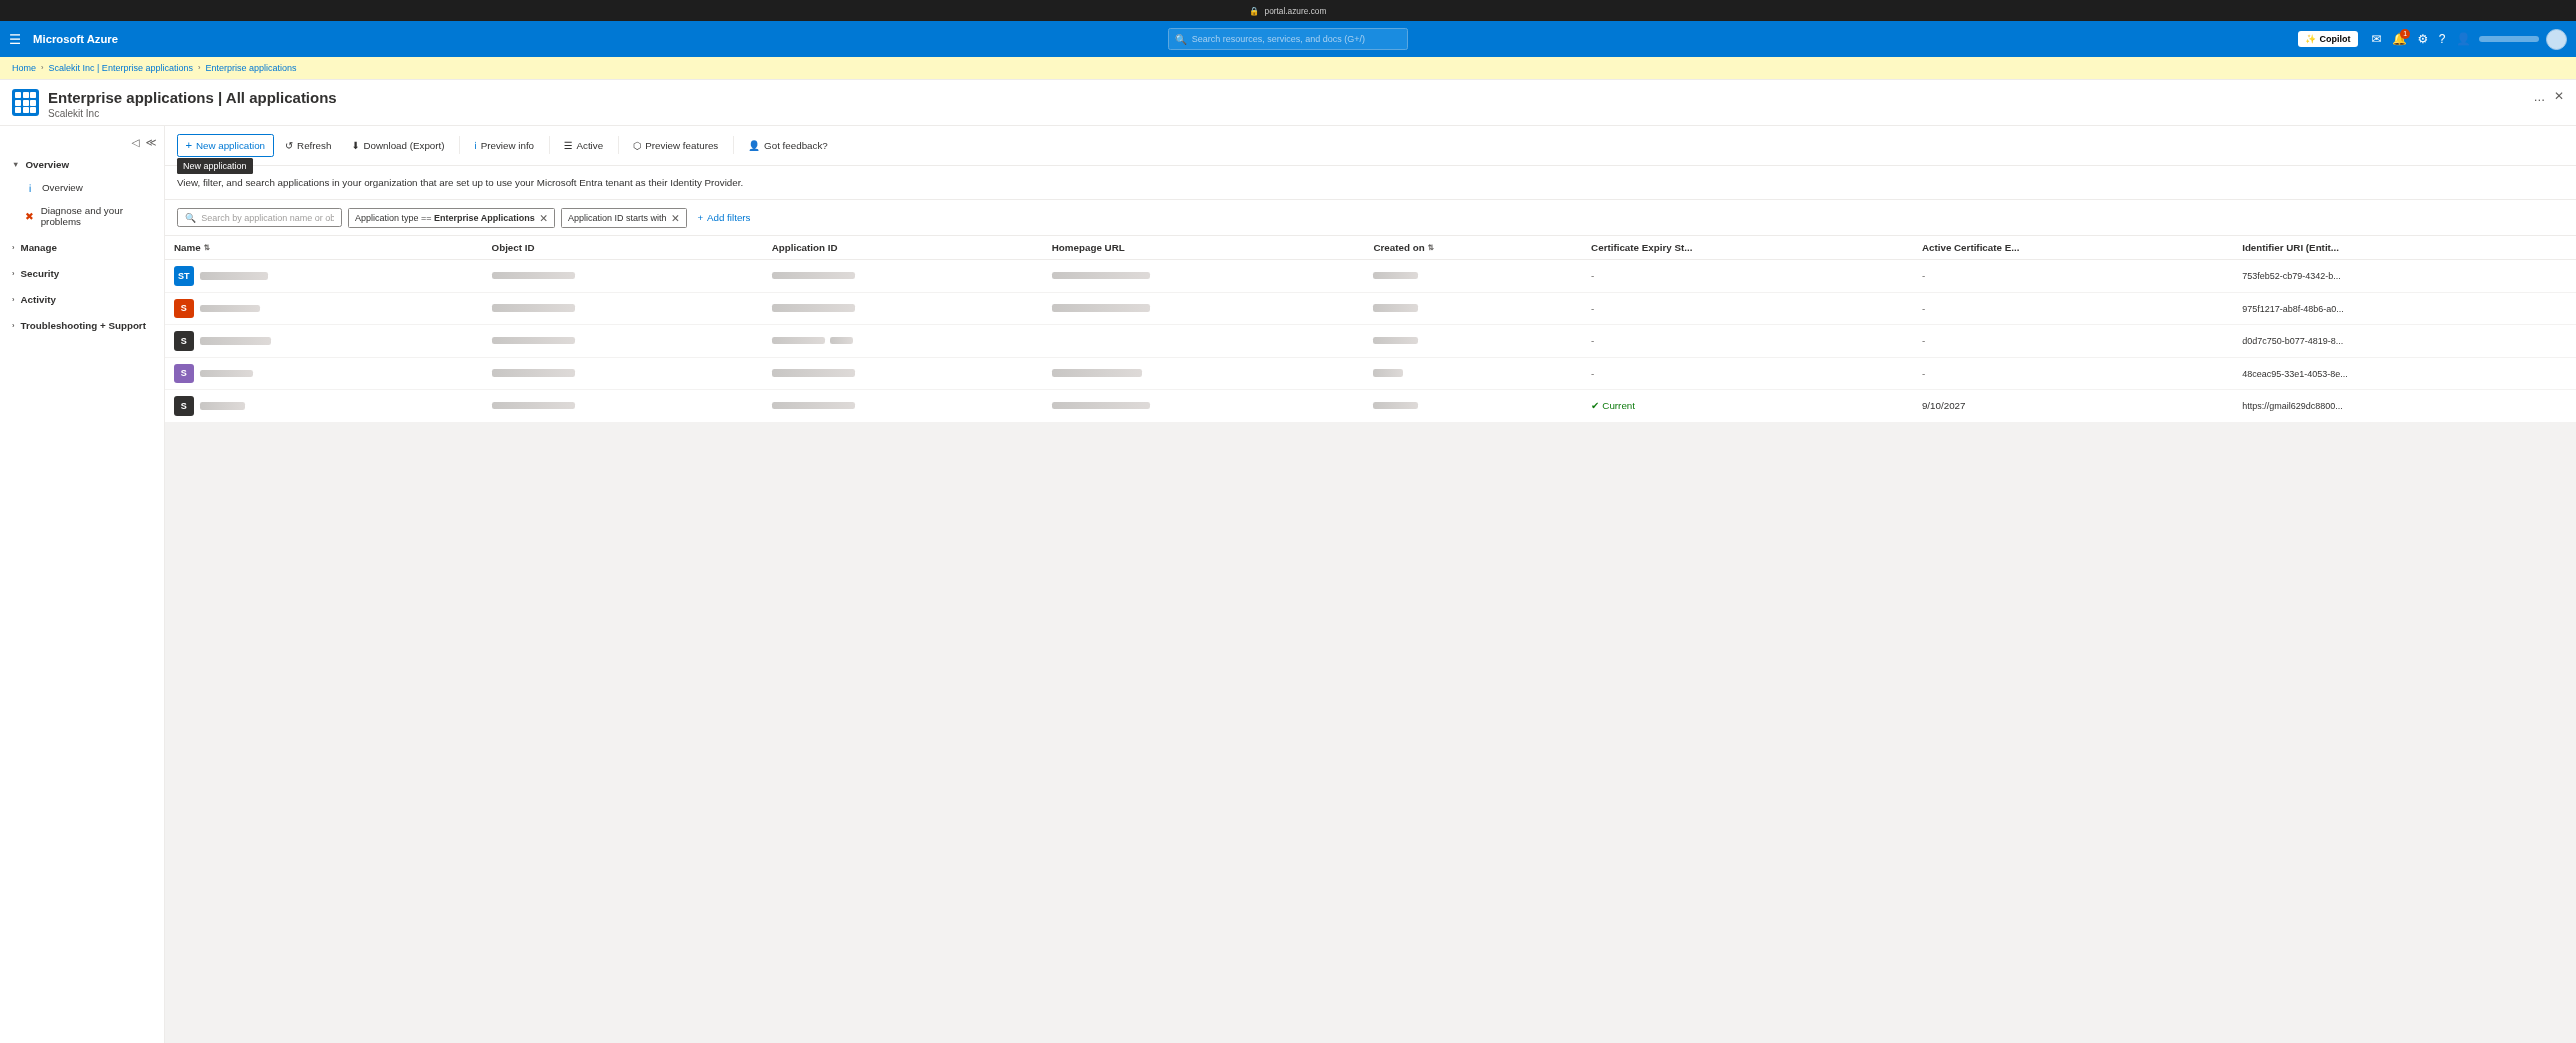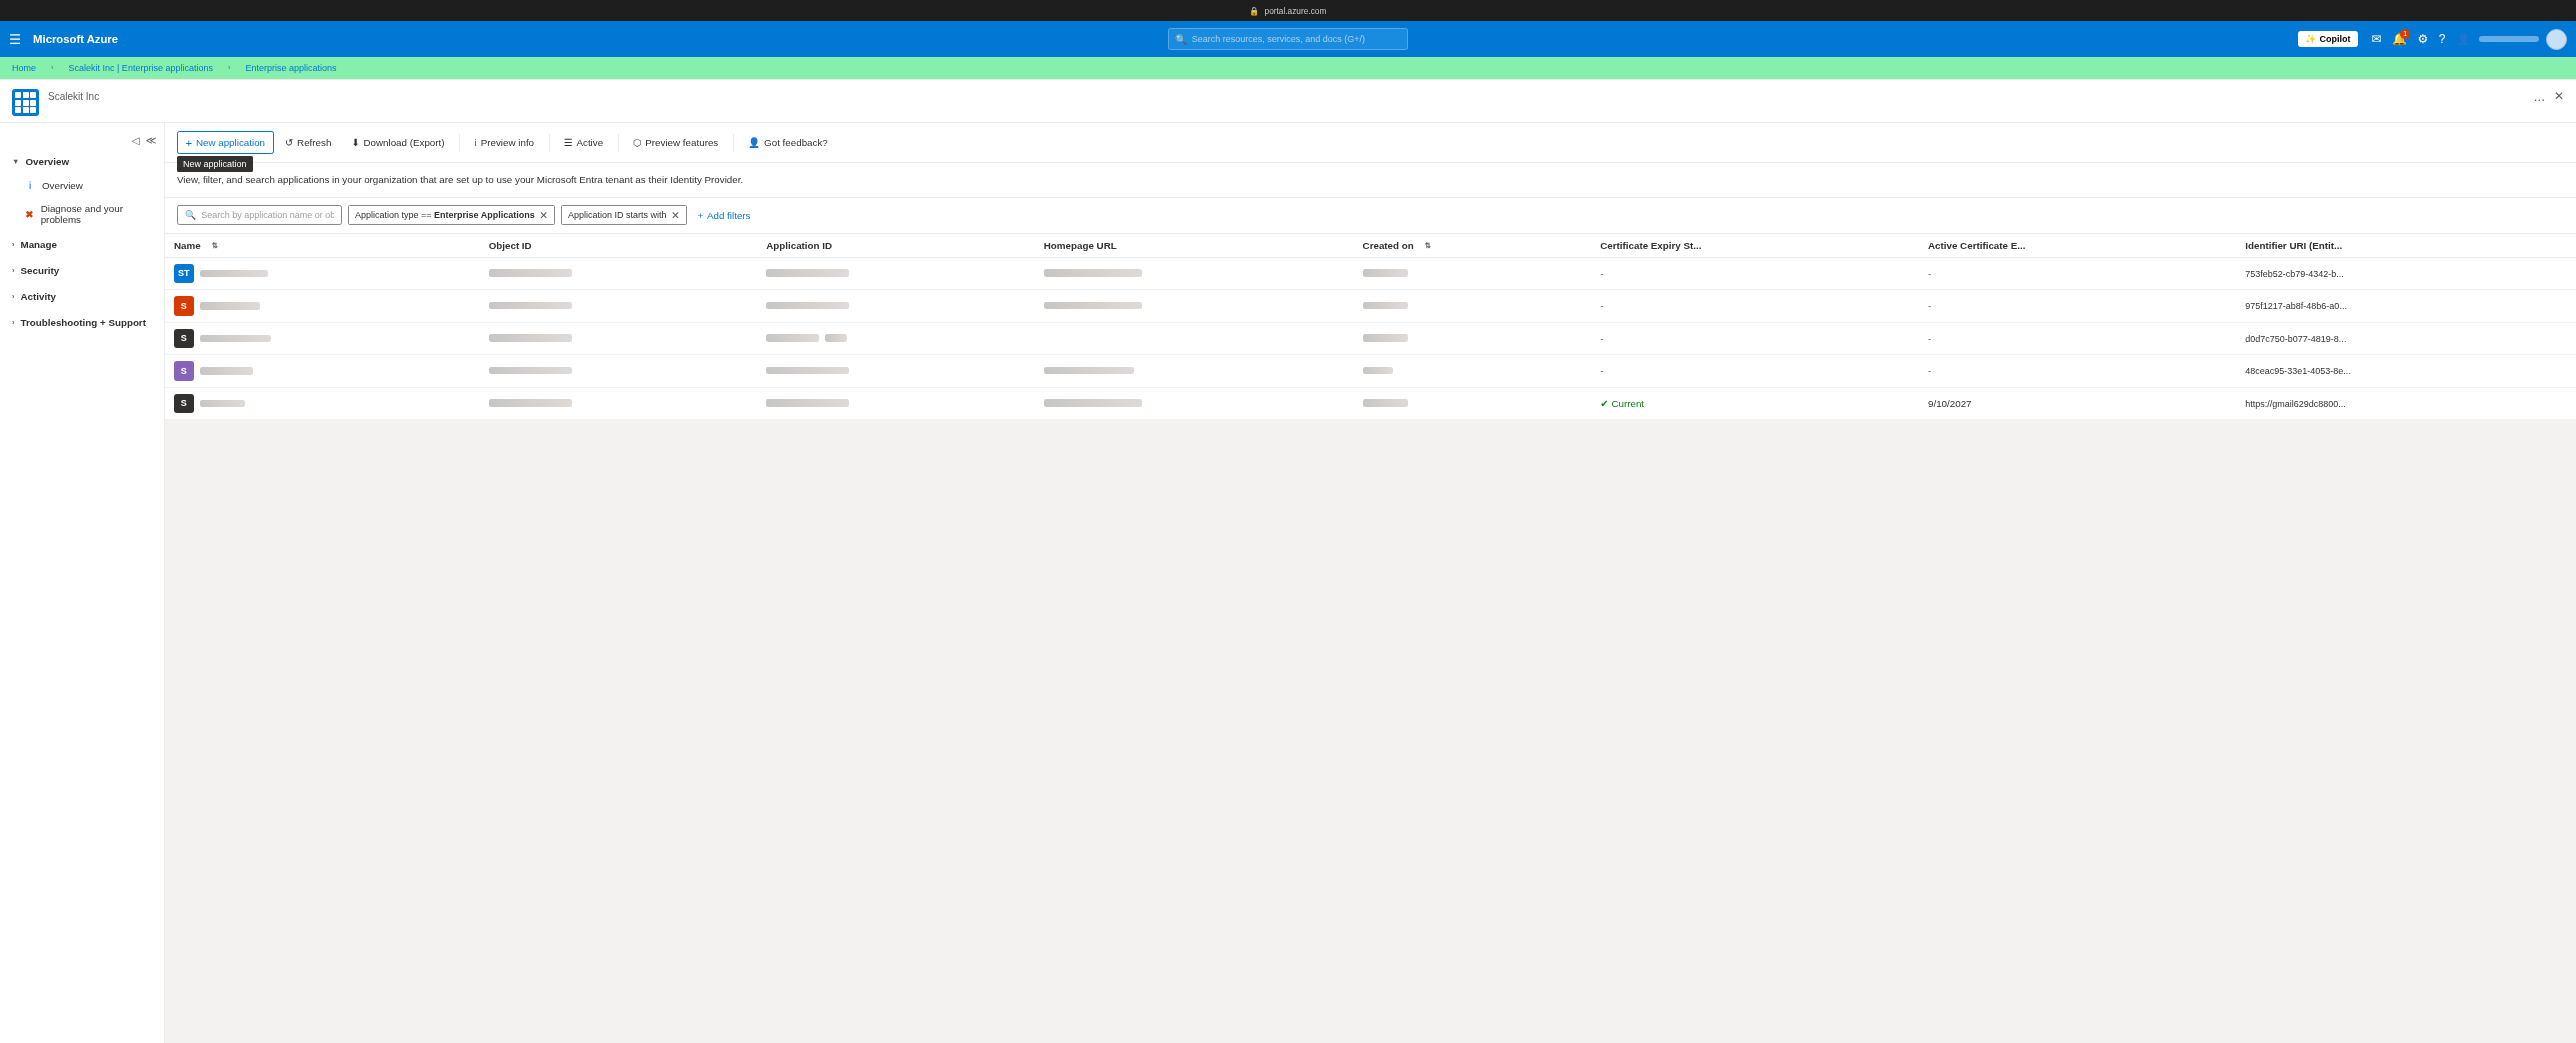--- a/index.html
+++ b/index.html
@@ -62,22 +62,22 @@
       width: 60px; height: 6px; background: rgba(255,255,255,0.4); border-radius: 3px;
     }
 
     
     .breadcrumb {
       padding: 6px 12px;
       font-size: 9px;
       color: #0078d4;
       display: flex;
       align-items: flex-start;
-      gap: 15px;
-      background: #86efac;
+      gap: 5px;
+      background: #fef9c3;
       border-bottom: 0.8px solid #edebe9;
     }
     .breadcrumb-sep { color: #605e5c; font-size: 7.5px; }
     .breadcrumb-current { color: #0078d4; cursor: pointer; }
     .breadcrumb-link { color: #0078d4; cursor: pointer; }
     .breadcrumb-home { color: #0078d4; cursor: pointer; }
 
     
     .page-header {
       background: white;
@@ -287,21 +287,21 @@
     thead tr { border-bottom: 1.5px solid #edebe9; }
     thead th {
       padding: 6px 9px;
       text-align: left;
       font-weight: 600;
       font-size: 9.8px;
       color: #323130;
       white-space: nowrap;
       background: white;
     }
-    .th-sort { display: inline-flex; align-items: center; gap: 11px; cursor: pointer; }
+    .th-sort { display: inline-flex; align-items: center; gap: 3px; cursor: pointer; }
     .sort-icon { font-size: 7.5px; color: #605e5c; }
     tbody tr { border-bottom: 0.8px solid #f3f2f1; }
     tbody td { padding: 6px 9px; font-size: 9.8px; color: #323130; white-space: nowrap; }
     .app-avatar {
       width: 19.5px; height: 19.5px; border-radius: 3px;
       display: flex; align-items: center; justify-content: center;
       font-size: 9px; font-weight: 700; color: white;
       flex-shrink: 0;
     }
     .name-cell { display: flex; align-items: center; gap: 6px; }
@@ -365,20 +365,21 @@
       <div class="page-icon-dot"></div>
       <div class="page-icon-dot"></div>
     <div class="page-icon-dot"></div>
       <div class="page-icon-dot"></div>
       <div class="page-icon-dot"></div>
     <div class="page-icon-dot"></div>
       <div class="page-icon-dot"></div>
       <div class="page-icon-dot"></div>
   </div>
   <div class="page-header-text">
+    <div class="page-title">Enterprise applications | All applications</div>
     <div class="page-subtitle">Scalekit Inc</div>
   </div>
   <span class="page-header-more">...</span>
   <span class="close-btn">✕</span>
 </div>
 
 <div class="main-layout">
 
   <div class="sidebar">
     <div class="sidebar-collapse-btns">

